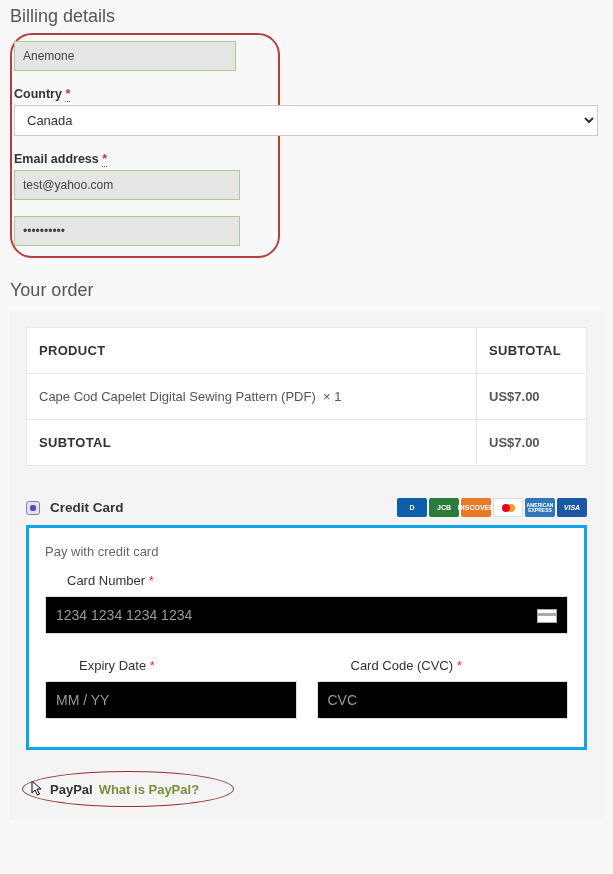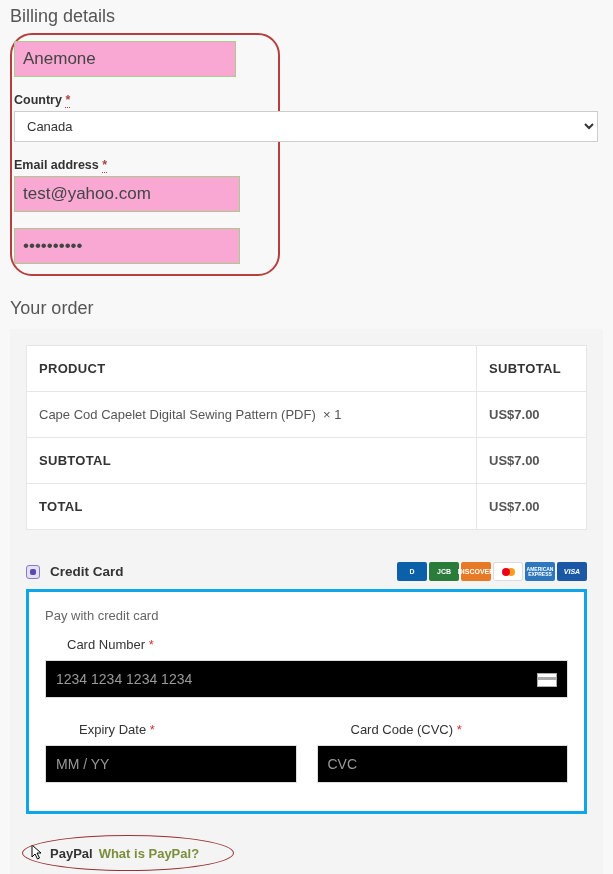--- a/index.html
+++ b/index.html
@@ -4,21 +4,21 @@
 <style>
 * { box-sizing: border-box; margin: 0; padding: 0; }
 body { font-family: -apple-system, BlinkMacSystemFont, "Segoe UI", Arial, sans-serif; background: #f8f8f8; color: #333; width: 613px; font-size: 13px; }
 .billing { padding: 6px 10px 0 10px; }
 h2 { font-size: 18px; font-weight: 400; color: #555; margin-bottom: 6px; }
 .highlight-box { border: 2px solid #b83e3e; border-radius: 22px; padding: 6px 8px 10px 2px; width: 270px; position: relative; }
 .field-group { margin-bottom: 16px; }
 .field-group:last-child { margin-bottom: 0; }
 label { display: block; font-size: 12.5px; font-weight: 600; color: #333; margin-bottom: 4px; }
 .required { color: #a44; border-bottom: 1px dotted #a44; }
-.input-green { background: #f9a8d4; border: 1px solid #a8cc8c; padding: 7px 8px; font-size: 17px; color: #444; width: 222px; }
+.input-green { background: #e5e5e5; border: 1px solid #a8cc8c; padding: 7px 8px; font-size: 12px; color: #444; width: 222px; }
 .input-green.wide { width: 226px; }
 .select-country { width: 584px; background: #fff; border: 1px solid #ccc; padding: 6px 8px; font-size: 13px; color: #333; }
 .your-order { padding: 0 10px; margin-top: 22px; }
 .order-panel { background: #f4f4f4; padding: 16px 16px 22px 16px; margin-top: 10px; }
 table.order { width: 100%; border-collapse: collapse; background: #fff; }
 table.order th, table.order td { padding: 15px 12px; border: 1px solid #e6e6e6; font-size: 13px; text-align: left; }
 table.order th { font-weight: 700; color: #333; letter-spacing: 0.3px; }
 table.order td { color: #555; }
 .sub-col { width: 110px; text-align: left; }
 .payment { margin-top: 32px; }
@@ -90,24 +90,20 @@
         <th class="sub-col">SUBTOTAL</th>
       </tr>
       <tr>
         <td><span>Cape Cod Capelet Digital Sewing Pattern (PDF)</span>&nbsp;&nbsp;<span>× 1</span></td>
         <td class="sub-col"><strong>US$7.00</strong></td>
       </tr>
       <tr>
         <th>SUBTOTAL</th>
         <td class="sub-col"><strong>US$7.00</strong></td>
       </tr>
-      <tr>
-        <th>TOTAL</th>
-        <td class="sub-col"><strong>US$7.00</strong></td>
-      </tr>
     </tbody>
       </table>
 
     <div class="payment">
       <div class="pm-row">
         <div class="pm-left">
           <span class="radio selected"></span>
           <span class="pm-title">Credit Card</span>
         </div>
         <div class="cards">

